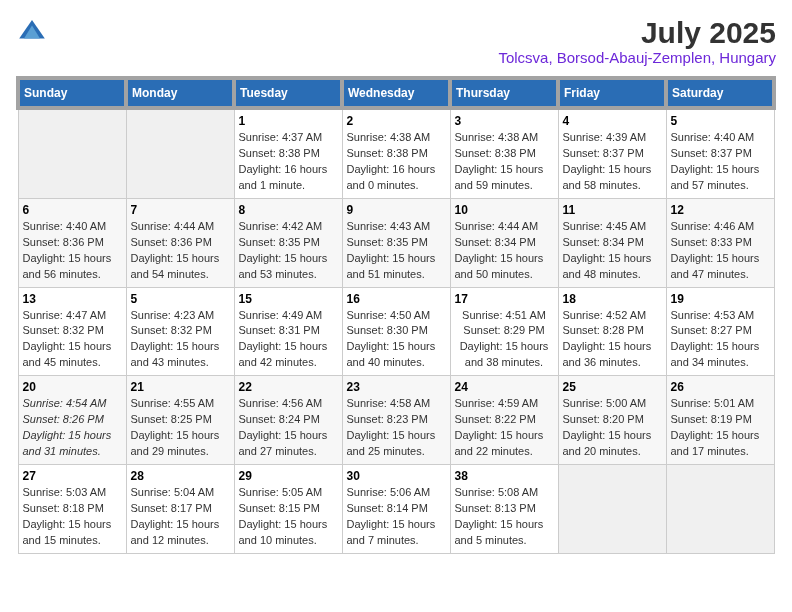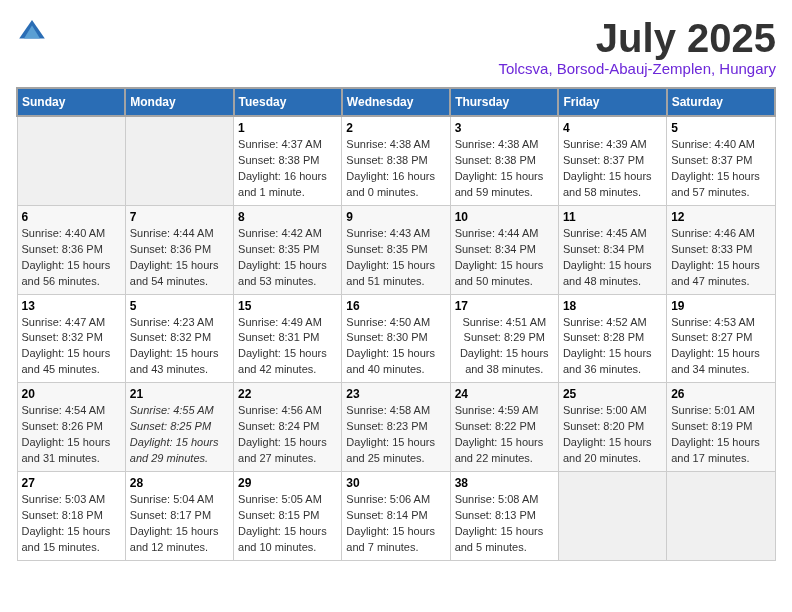--- a/index.html
+++ b/index.html
@@ -37,21 +37,21 @@
       color: #2a6db5;
     }
     .logo-icon {
       width: 32px;
       height: 32px;
     }
     .title-block {
       text-align: right;
     }
     .month-title {
-      font-size: 40px;
+      font-size: 30px;
       font-weight: bold;
       color: #333;
       line-height: 1.1;
     }
     .location-title {
       font-size: 15px;
       color: #6d28d9;
       font-weight: normal;
     }
     table {
@@ -59,21 +59,21 @@
       border-collapse: collapse;
       font-size: 11px;
     }
     thead tr th {
       background-color: #2a6db5;
       color: #fff;
       font-weight: bold;
       font-size: 12px;
       padding: 6px 4px;
       text-align: left;
-      border: 2px solid #a3a3a3;
+      border: 4px solid #a3a3a3;
     }
     tbody tr td {
       border: 1px solid #ccc;
       vertical-align: top;
       padding: 4px;
       min-height: 70px;
       width: 14.28%;
       background: #fff;
     }
     tbody tr:nth-child(even) td {
@@ -240,27 +240,27 @@
         <td>
           <span class="day-number">19</span>
           <div class="day-info" style="white-space: pre-line;">Sunrise: 4:53 AM
 Sunset: 8:27 PM
 Daylight: 15 hours and 34 minutes.</div>
         </td>
       </tr>
       <tr>
         <td>
           <span class="day-number">20</span>
-          <div class="day-info" style="white-space: pre-line;">Sunrise: 4:54 AM
+          <div class="day-info" style="white-space: pre-line; font-style: italic;">Sunrise: 4:54 AM
 Sunset: 8:26 PM
 Daylight: 15 hours and 31 minutes.</div>
         </td>
         <td>
           <span class="day-number">21</span>
-          <div class="day-info" style="white-space: pre-line; font-style: italic;">Sunrise: 4:55 AM
+          <div class="day-info" style="white-space: pre-line;">Sunrise: 4:55 AM
 Sunset: 8:25 PM
 Daylight: 15 hours and 29 minutes.</div>
         </td>
         <td>
           <span class="day-number">22</span>
           <div class="day-info" style="white-space: pre-line;">Sunrise: 4:56 AM
 Sunset: 8:24 PM
 Daylight: 15 hours and 27 minutes.</div>
         </td>
         <td>

